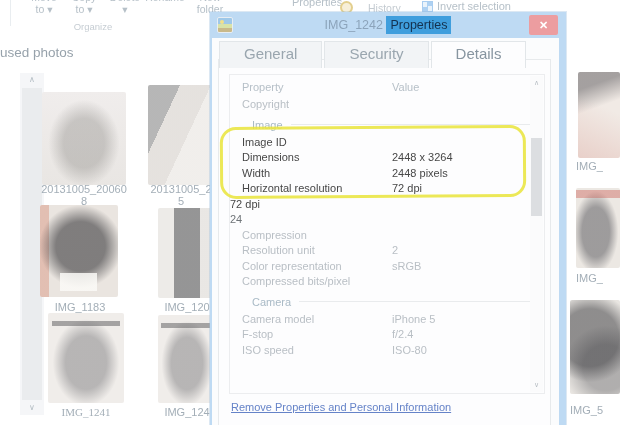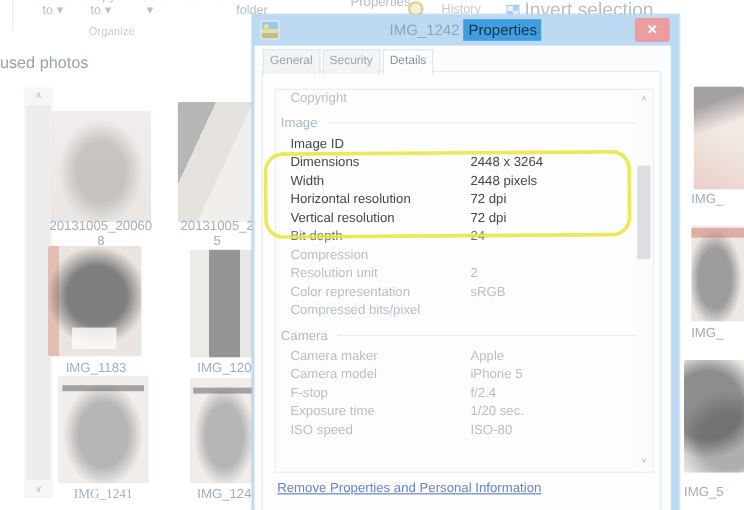--- a/index.html
+++ b/index.html
@@ -8,21 +8,21 @@
 
   
   .explorer{position:absolute;inset:0;}
   .ribbon-sep{position:absolute;left:10px;top:0;width:1px;height:26px;background:#e9edf0;}
   .rb{position:absolute;top:-9px;text-align:center;font-size:10.5px;line-height:12px;color:#b6c0c8;cursor:default;}
   .rb span{display:block;}
   .organize-label{position:absolute;left:58px;top:21px;width:70px;text-align:center;font-size:9.5px;color:#c6cdd3;}
   .props-label{position:absolute;left:292px;top:-4px;font-size:11px;color:#b6c0c8;}
   .history-btn{position:absolute;left:340px;top:1px;display:flex;align-items:center;font-size:10.5px;color:#c4cbd1;gap:12px;}
   .history-ic{width:9px;height:9px;border-radius:50%;border:2px solid #e3cf8e;margin-right:3px;background:#f7efd8;}
-  .invert-btn{position:absolute;left:422px;top:0px;display:flex;align-items:center;font-size:16px;color:#b6c0c8;}
+  .invert-btn{position:absolute;left:422px;top:0px;display:flex;align-items:center;font-size:11px;color:#b6c0c8;}
   .invert-ic{width:9px;height:9px;margin-right:4px;border:1px solid #a9cdf0;
              background:conic-gradient(#aed1f2 0 25%, #eaf3fb 0 50%, #aed1f2 0 75%, #eaf3fb 0);}
   .folder-heading{position:absolute;left:0px;top:45px;font-size:13.5px;color:#97a2ab;}
 
   .scroll-left{position:absolute;left:20px;top:73px;width:24px;height:342px;background:#f5f6f8;}
   .scroll-left .arr{position:absolute;left:0;width:100%;text-align:center;font-size:8px;color:#b3bcc3;line-height:12px;}
   .scroll-left .arr.up{top:1px;}
   .scroll-left .arr.dn{bottom:1px;}
   .scroll-left .thumbbar{position:absolute;left:2px;right:2px;top:15px;bottom:15px;background:#eaecee;}
 
@@ -53,34 +53,34 @@
   .dlg-icon{position:absolute;left:7px;top:5px;width:14px;height:14px;border:1px solid #e8edf2;border-radius:2px;
             background:linear-gradient(#9fc8e8 0 45%, #d9e3a8 45% 70%, #c9b98a 70%);}
   .dlg-icon i{position:absolute;left:2px;top:2px;width:4px;height:4px;border-radius:50%;background:#f2e08a;}
   .dlg-title{text-align:center;line-height:26px;font-size:12.5px;color:#8ca4bb;}
   .dlg-title .hl{background:var(--highlight-blue,#3f9edd);color:#14314e;padding:2px 4px;}
   .close-btn{position:absolute;right:8px;top:3px;width:29px;height:20px;border-radius:2px;cursor:pointer;
              background:var(--close-red,#ec9da0);color:#fff;font-size:11px;font-weight:bold;
              text-align:center;line-height:20px;}
   .dlg-body{position:absolute;left:2px;right:7px;top:26px;bottom:0;background:#fbfcfd;}
   .tabs{position:absolute;left:7px;top:3px;display:flex;z-index:3;}
-  .tab{font-size:10px;color:#9aa6af;background:#f2f4f6;border:1px solid #e2e6e9;border-bottom:none;
-       padding:3px 5px 4px;margin-right:2px;cursor:pointer;}
+  .tab{font-size:15px;color:#9aa6af;background:#f2f4f6;border:1px solid #e2e6e9;border-bottom:none;
+       padding:3px 24px 4px;margin-right:2px;cursor:pointer;}
   .tab.active{background:#fdfdfe;color:#8795a0;padding-bottom:6px;}
   .panel{position:absolute;left:6px;right:8px;top:21px;bottom:-4px;background:#fdfdfe;border:1px solid #e7eaec;}
 
   .plist{position:absolute;left:10px;top:14px;width:314px;height:318px;border:1px solid #ecedef;
          background:#fdfdfe;overflow:hidden;}
   .plist-head{display:flex;font-size:11px;color:#b7c0c8;padding:6px 0 4px;}
   .ph-prop{margin-left:12px;width:150px;}
   .prop-row{display:flex;height:15.5px;line-height:15.5px;font-size:11px;}
   .prop-row .pl{margin-left:12px;width:150px;overflow:hidden;}
   .prop-row.normal{color:#474747;} .prop-row.mid{color:#6f7478;} .prop-row.faded{color:#b9bfc5;}
   .prop-section{display:flex;align-items:center;height:14px;margin:5px 0 3px;}
-  .sec-label{margin-left:4px;font-size:11px;color:#a9bac6;}
+  .sec-label{margin-left:22px;font-size:11px;color:#a9bac6;}
   .sec-line{flex:1;height:1px;background:#e9ebed;margin:0 3px 0 8px;}
   .plist-scroll{position:absolute;right:1px;top:1px;bottom:1px;width:13px;background:#fbfbfc;}
   .plist-scroll .arr{position:absolute;left:0;width:100%;text-align:center;font-size:7px;color:#b8bec4;line-height:10px;cursor:pointer;}
   .plist-scroll .arr.up{top:2px;} .plist-scroll .arr.dn{bottom:2px;}
   .plist-scroll .sthumb{position:absolute;left:1px;right:1px;top:62px;height:78px;background:#dcdee1;cursor:pointer;}
   .remove-link{position:absolute;left:12px;top:341px;font-size:11px;color:var(--link-blue,#6583c8);
                text-decoration:underline;cursor:pointer;}
 
   .annotation{position:absolute;left:220px;top:126px;width:300px;height:66px;z-index:30;pointer-events:none;
               border:3px solid var(--annotation-yellow,#e9e43a);border-radius:16px;opacity:.85;
@@ -176,20 +176,24 @@
       <div class="close-btn">✕</div>
     </div>
     <div class="dlg-body">
       <div class="tabs">
         <div class="tab">General</div>
         <div class="tab">Security</div>
         <div class="tab active">Details</div>
       </div>
       <div class="panel">
         <div class="plist">
+          <div class="plist-head">
+            <span class="ph-prop">Property</span>
+            <span class="ph-val">Value</span>
+          </div>
           <div>
               <div class="prop-row faded">
                 <span class="pl">Copyright</span>
                 <span class="pv"></span>
               </div>
               <div class="prop-section">
                 <span class="sec-label">Image</span>
                 <span class="sec-line"></span>
               </div>
               <div class="prop-row normal">
@@ -202,25 +206,23 @@
               </div>
               <div class="prop-row normal">
                 <span class="pl">Width</span>
                 <span class="pv">2448 pixels</span>
               </div>
               <div class="prop-row normal">
                 <span class="pl">Horizontal resolution</span>
                 <span class="pv">72 dpi</span>
               </div>
               <div class="prop-row normal">
-                <span class="pl">Vertical resolution</span>
                 <span class="pv">72 dpi</span>
               </div>
               <div class="prop-row mid">
-                <span class="pl">Bit depth</span>
                 <span class="pv">24</span>
               </div>
               <div class="prop-row faded">
                 <span class="pl">Compression</span>
                 <span class="pv"></span>
               </div>
               <div class="prop-row faded">
                 <span class="pl">Resolution unit</span>
                 <span class="pv">2</span>
               </div>
@@ -230,34 +232,26 @@
               </div>
               <div class="prop-row faded">
                 <span class="pl">Compressed bits/pixel</span>
                 <span class="pv"></span>
               </div>
               <div class="prop-section">
                 <span class="sec-label">Camera</span>
                 <span class="sec-line"></span>
               </div>
               <div class="prop-row faded">
-                <span class="pl">Camera maker</span>
-                <span class="pv">Apple</span>
-              </div>
-              <div class="prop-row faded">
                 <span class="pl">Camera model</span>
                 <span class="pv">iPhone 5</span>
               </div>
               <div class="prop-row faded">
                 <span class="pl">F-stop</span>
                 <span class="pv">f/2.4</span>
-              </div>
-              <div class="prop-row faded">
-                <span class="pl">Exposure time</span>
-                <span class="pv">1/20 sec.</span>
               </div>
               <div class="prop-row faded">
                 <span class="pl">ISO speed</span>
                 <span class="pv">ISO-80</span>
               </div>
             </div>
           <div class="plist-scroll">
             <div class="arr up">∧</div>
             <div class="sthumb"></div>
             <div class="arr dn">∨</div>

